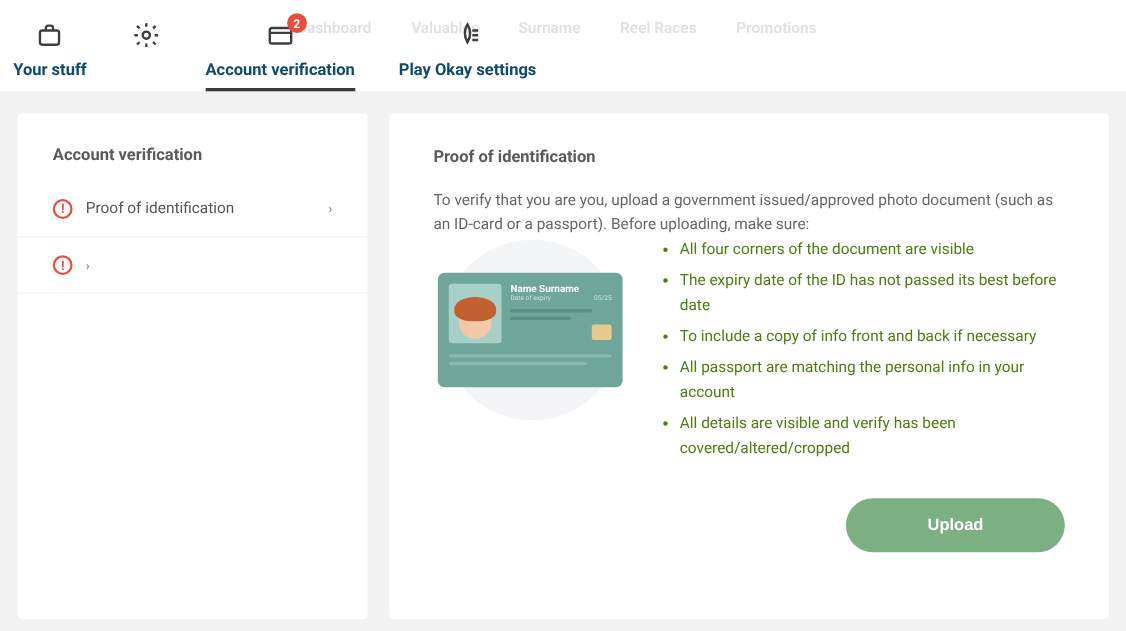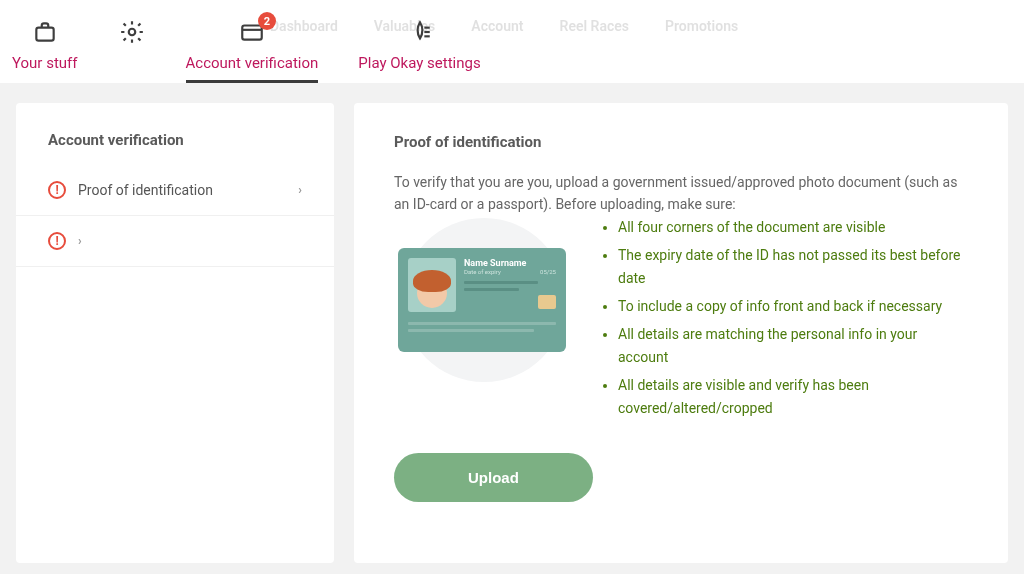--- a/index.html
+++ b/index.html
@@ -41,22 +41,22 @@
       display: flex;
       flex-direction: column;
       align-items: center;
       gap: 8px;
       cursor: pointer;
       position: relative;
       z-index: 2;
     }
     .tab-label {
       font-size: 15px;
-      font-weight: 400;
-      color: #be185d;
+      font-weight: 700;
+      color: #0c4a6e;
       padding-bottom: 8px;
     }
     .tab-item.active .tab-label {
       border-bottom: 3px solid #3b3b3b;
     }
     .tab-icon {
       width: 28px;
       height: 28px;
       display: flex;
       align-items: center;
@@ -216,21 +216,21 @@
     .req-list {
       list-style: disc;
       padding-left: 20px;
       color: #4d7c0f;
       font-size: 14px;
       line-height: 1.6;
     }
     .req-list li { margin-bottom: 6px; }
     .upload-wrap {
       display: flex;
-      justify-content: flex-start;
+      justify-content: flex-end;
       margin-top: 28px;
     }
     .upload-btn {
       background: #7cb083;
       color: #fff;
       font-weight: 700;
       font-size: 15px;
       border: none;
       border-radius: 30px;
       padding: 16px 74px;
@@ -244,21 +244,21 @@
 <div class="top-tabs">
 
   <div class="faded-bg-tabs">
     <div class="f-item">
         <span>Dashboard</span>
       </div>
     <div class="f-item">
         <span>Valuables</span>
       </div>
     <div class="f-item">
-        <span>Account</span>
+        <span>Surname</span>
       </div>
     <div class="f-item">
         <span>Reel Races</span>
       </div>
     <div class="f-item">
         <span>Promotions</span>
       </div>
   </div>
 
   <div class="tab-item">
@@ -350,21 +350,21 @@
             <div class="id-line" style="width:100%"></div>
             <div class="id-line" style="width:85%"></div>
           </div>
         </div>
       </div>
 
       <ul class="req-list">
         <li>All four corners of the document are visible</li>
         <li>The expiry date of the ID has not passed its best before date</li>
         <li>To include a copy of info front and back if necessary</li>
-        <li>All details are matching the personal info in your account</li>
+        <li>All passport are matching the personal info in your account</li>
         <li>All details are visible and verify has been covered/altered/cropped</li>
       </ul>
     </div>
 
     <div class="upload-wrap">
       <button class="upload-btn">Upload</button>
     </div>
   </div>
 
 </div>

